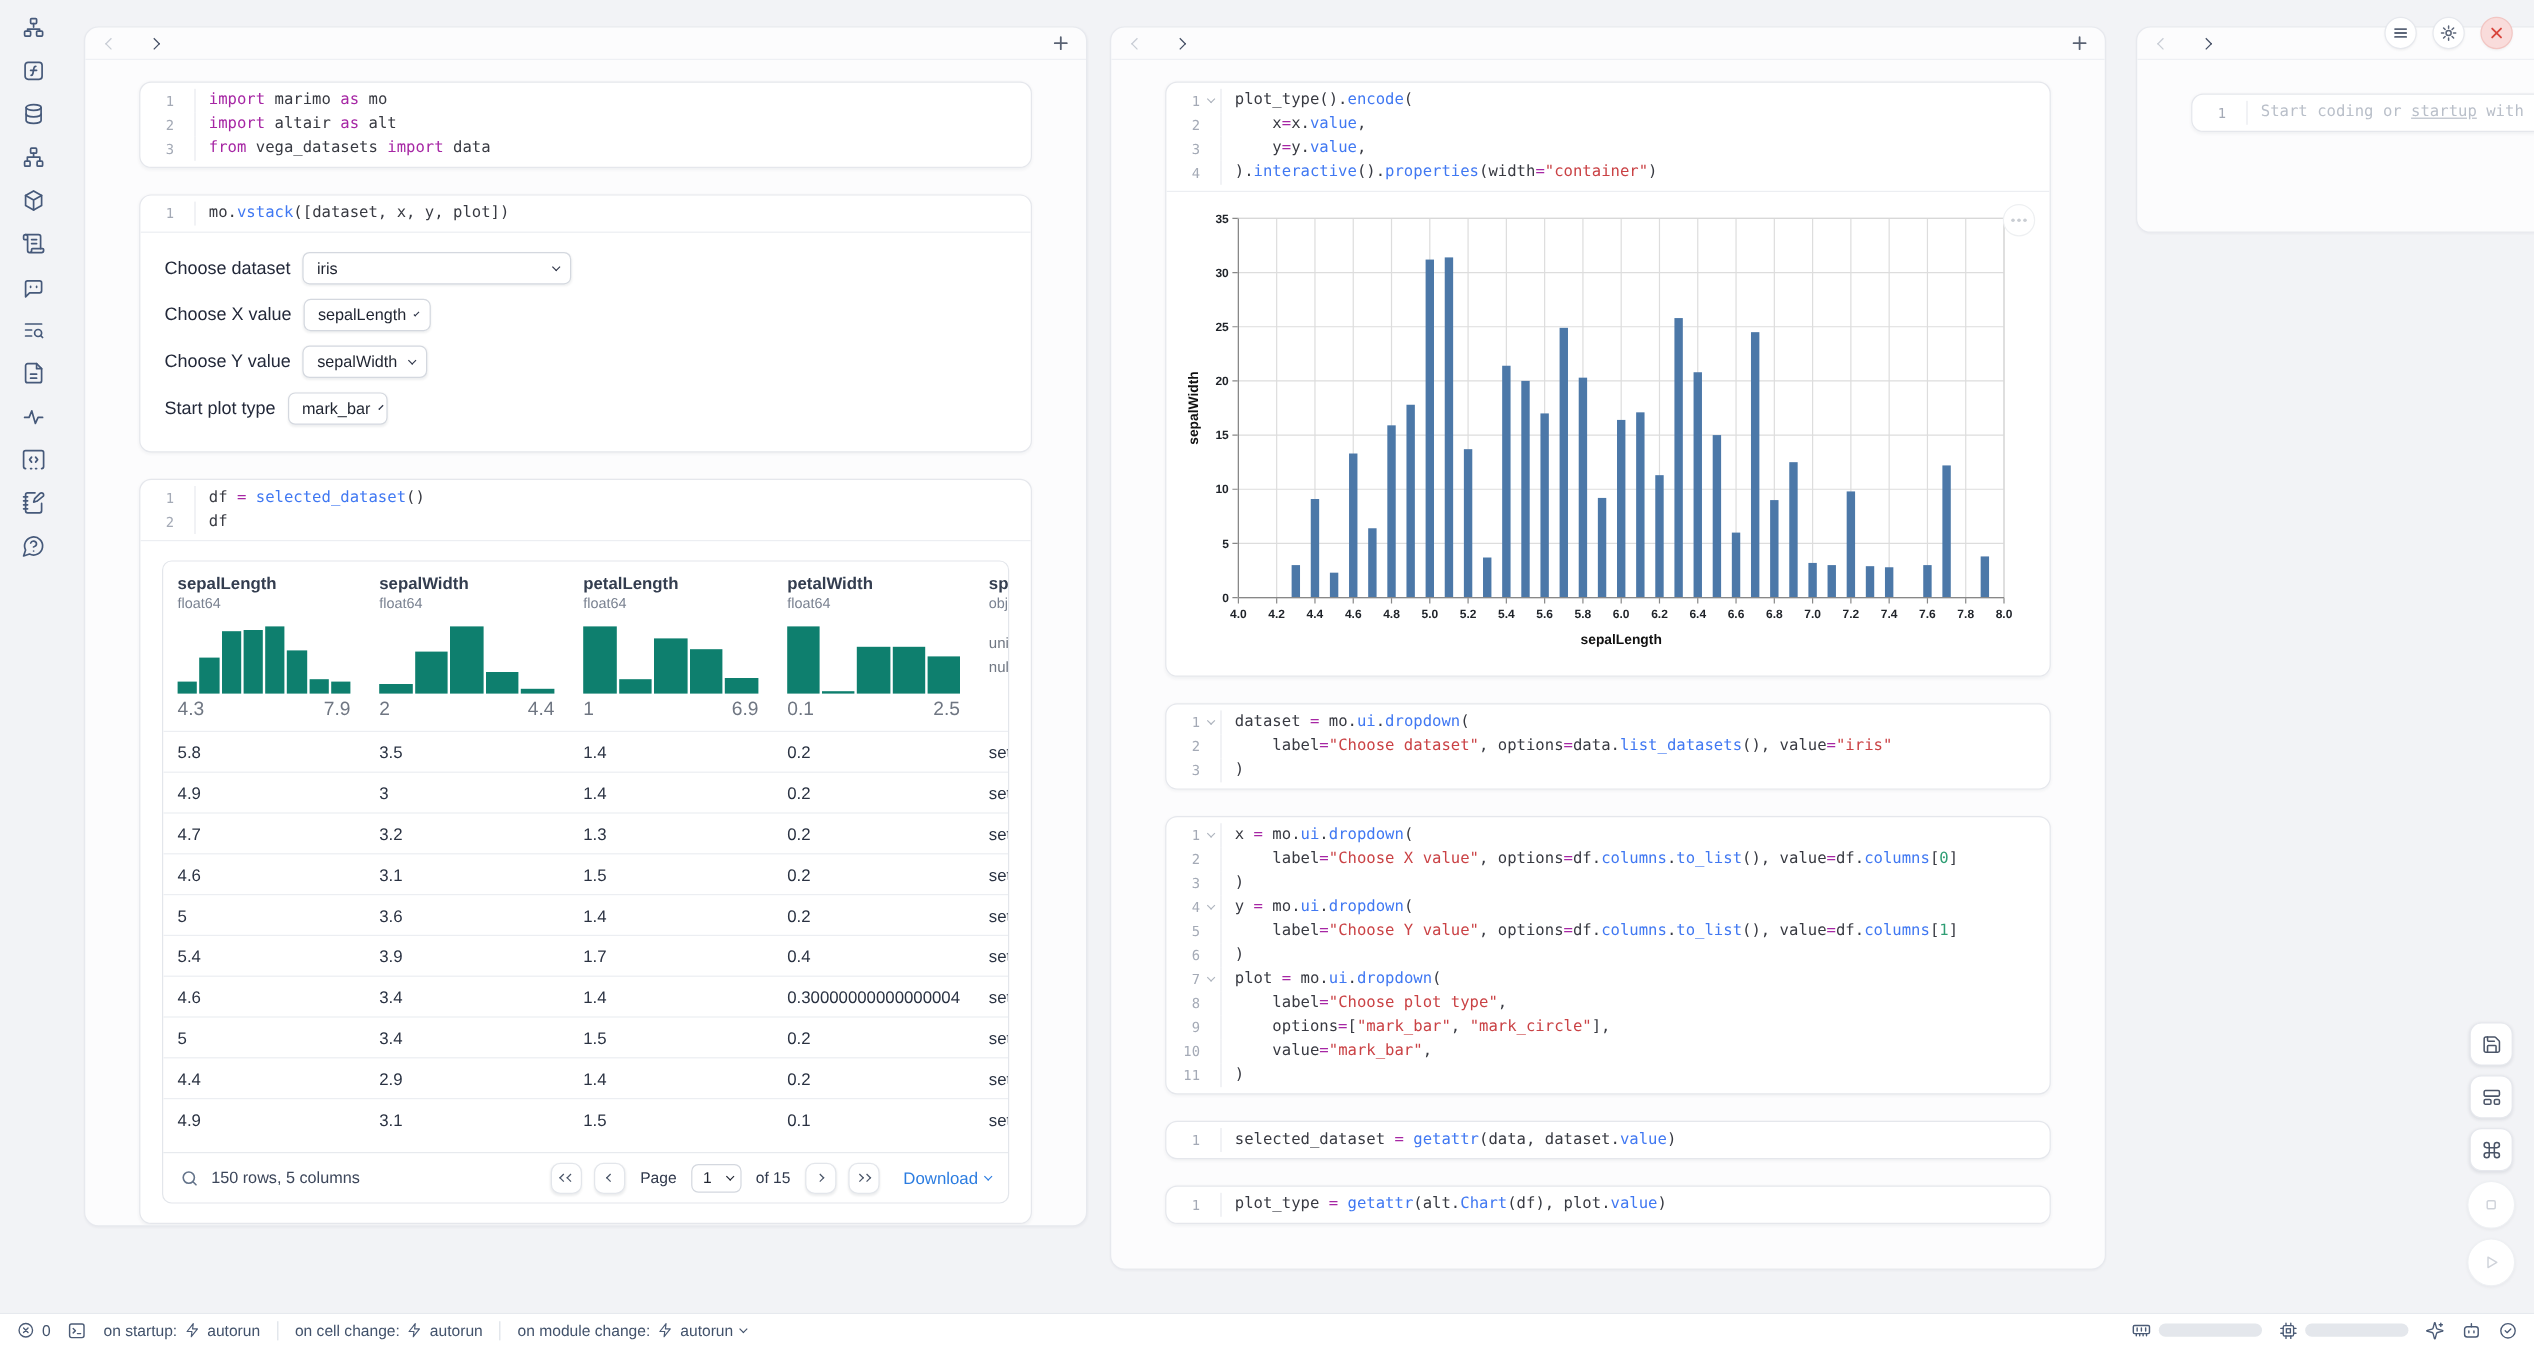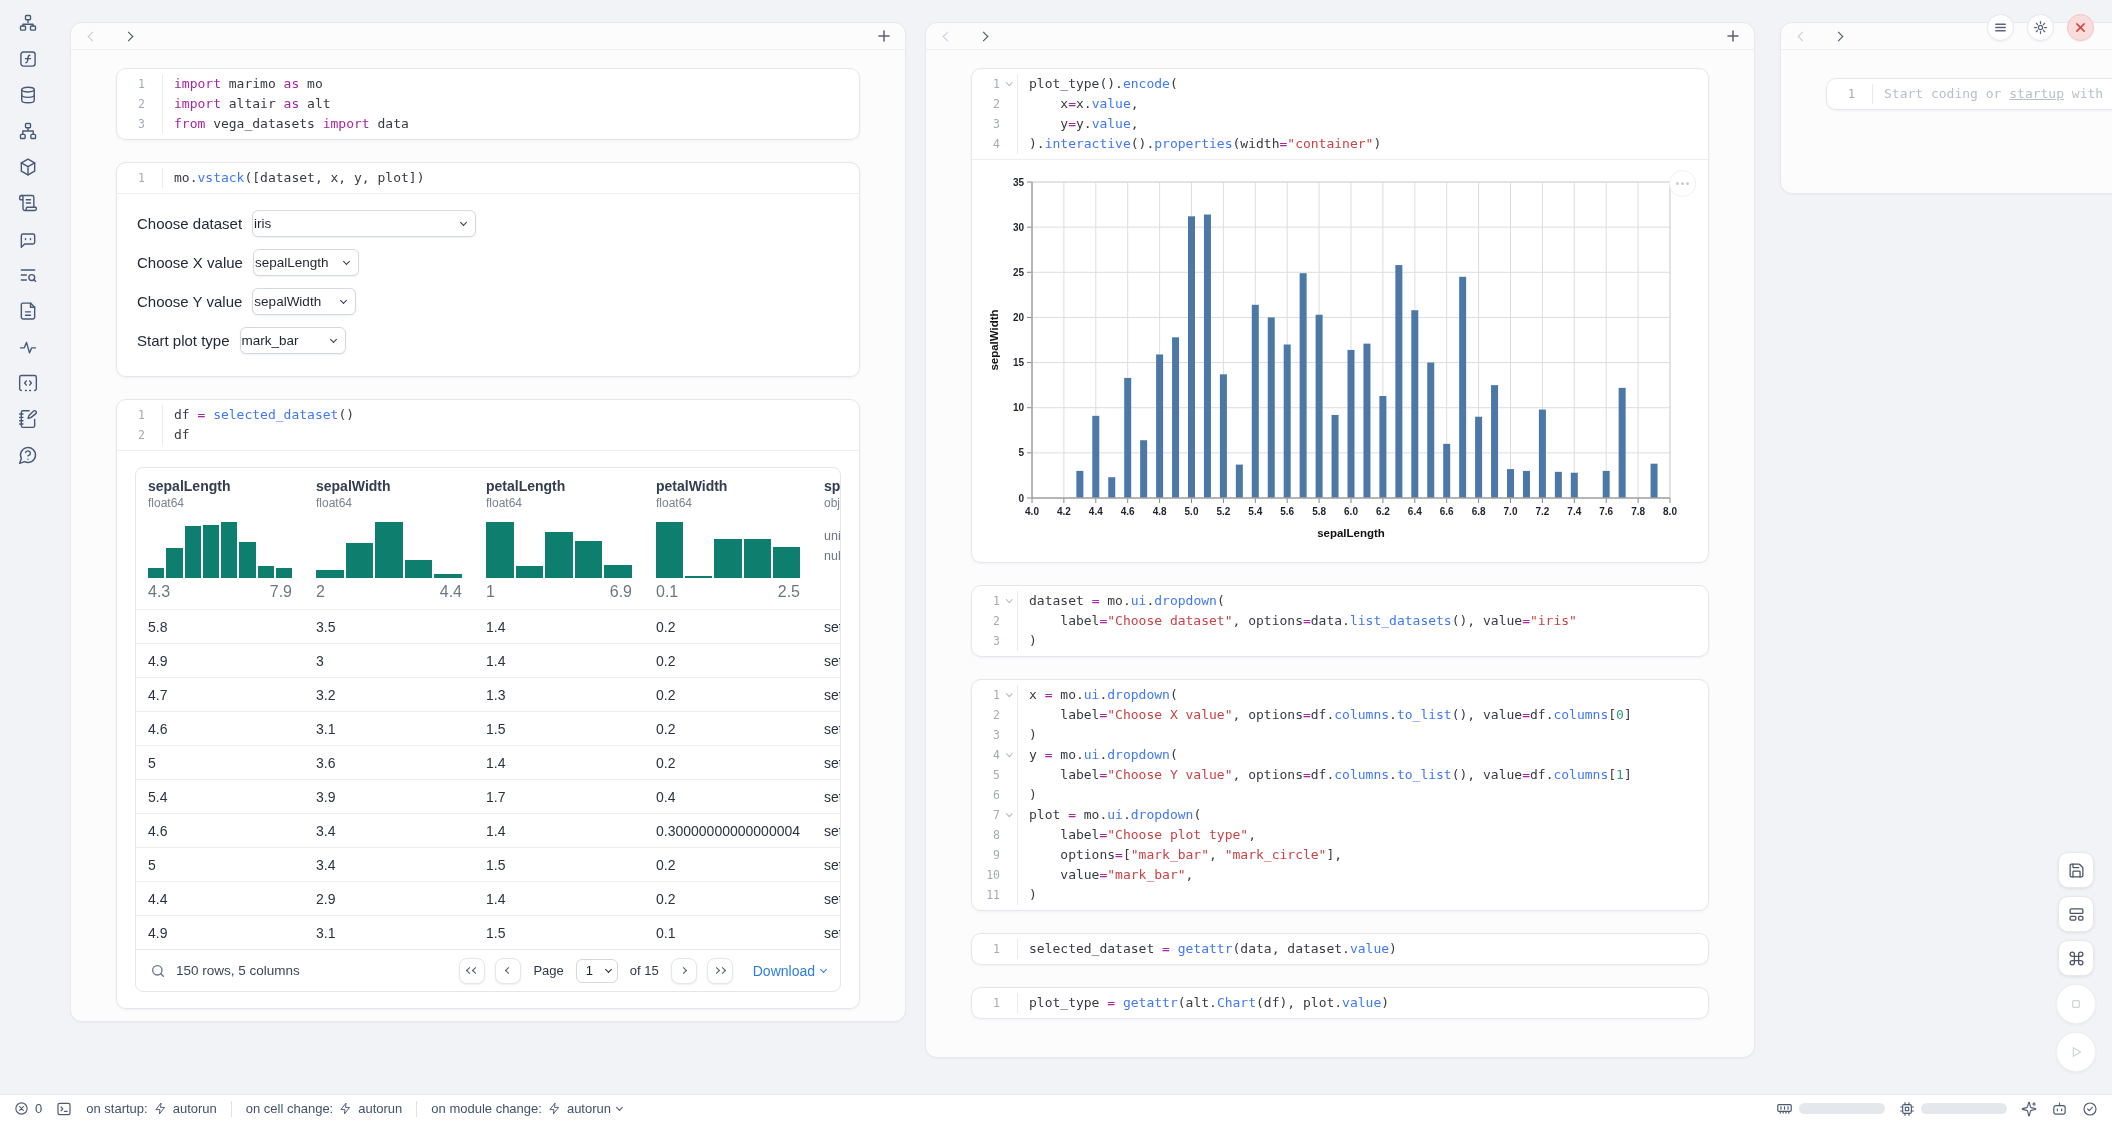--- a/index.html
+++ b/index.html
@@ -50,40 +50,40 @@
   .tok-s { color:#ca4245; }
   .tok-n { color:#2f9e74; }
   .tok-p { color:#383a42; }
   .cell-output { border-top:1px solid #eceef2; }
 
   
   .controls { padding:16px 20px 22px; display:flex; flex-direction:column; gap:12px; }
   .control-row { display:flex; align-items:center; gap:10px; height:27px; }
   .control-label { font-size:15px; color:#23293a; }
   .select { display:inline-flex; align-items:center; justify-content:space-between; gap:8px;
-    border:1px solid #d4d8df; border-radius:6px; height:27px; padding:0 9px 0 1px;
+    border:1px solid #d4d8df; border-radius:6px; height:27px; padding:0 9px 0 11px;
     font-size:13.5px; color:#1f2430; background:#fff; box-shadow:0 1px 2px rgba(16,24,40,.07); cursor:pointer; }
   .select .chv { color:#30374a; }
-  .w-dataset{ width:224px; } .w-x{ width:106px; } .w-y{ width:104px; } .w-plot{ width:106px; }
+  .w-dataset{ width:224px; } .w-x{ width:106px; } .w-y{ width:104px; } .w-plot{ width:83px; }
 
   
   .table-output { padding:16px 18px; }
   .table-box { border:1px solid #e3e6eb; border-radius:8px; overflow:hidden; background:#fff; }
   .table-scroll { overflow:hidden; }
   .tgrid { display:grid; grid-template-columns:168px 170px 170px 168px 132px; width:808px; }
   .th-cell { padding:10px 12px 8px; }
   .th-name { font-weight:bold; font-size:14px; color:#333d4f; white-space:nowrap; }
   .th-type { font-size:12px; color:#7a8291; margin-top:2px; white-space:nowrap; }
   .hist { height:56px; margin-top:12px; display:flex; align-items:flex-end; gap:2px; }
   .hist-bar { flex:1; }
   .hist-range { display:flex; justify-content:space-between; font-size:16px; color:#6f7682; margin-top:5px; }
   .th-stats { font-size:12.5px; color:#6f7682; margin-top:16px; line-height:20px; white-space:nowrap; }
   .tr { border-top:1px solid #eceef2; }
   .td { display:flex; align-items:center; height:33px; padding:0 12px; font-size:14px; color:#2a3242; white-space:nowrap; overflow:hidden; }
-  .tbl-footer { border-top:1px solid #e7eaee; height:42px; display:flex; align-items:center; padding:0 14px; gap:10px; }
+  .tbl-footer { border-top:1px solid #e7eaee; height:42px; display:flex; align-items:center; padding:0 14px; gap:10px;margin-top:11px; }
   .tbl-summary { font-size:13.5px; color:#3c465a; }
   .f-spacer { flex:1; }
   .pg-btn { width:26px; height:26px; border:1px solid #e3e6eb; border-radius:8px; background:#fff;
     box-shadow:0 1px 2px rgba(16,24,40,.08); display:flex; align-items:center; justify-content:center;
     color:#4a5568; cursor:pointer; gap:1px; flex:none; }
   .pg-label { font-size:13px; color:#30394c; margin:0 2px; }
   .pg-select { width:42px; height:24px; border:1px solid #d4d8df; border-radius:6px; background:#fff;
     display:inline-flex; align-items:center; justify-content:space-between; padding:0 6px 0 9px;
     font-size:13px; color:#1f2430; cursor:pointer; }
   .download { color:#2b7ce0; font-size:14px; display:flex; align-items:center; gap:6px; cursor:pointer; margin-left:10px; }

